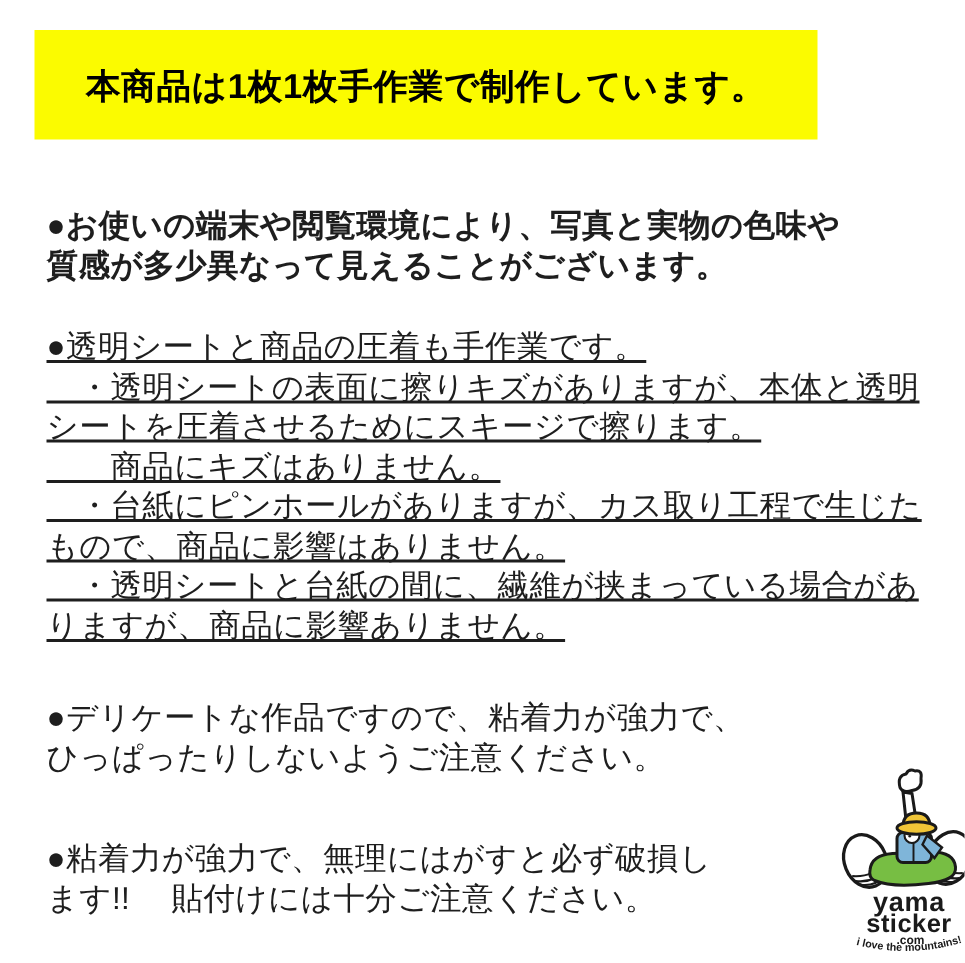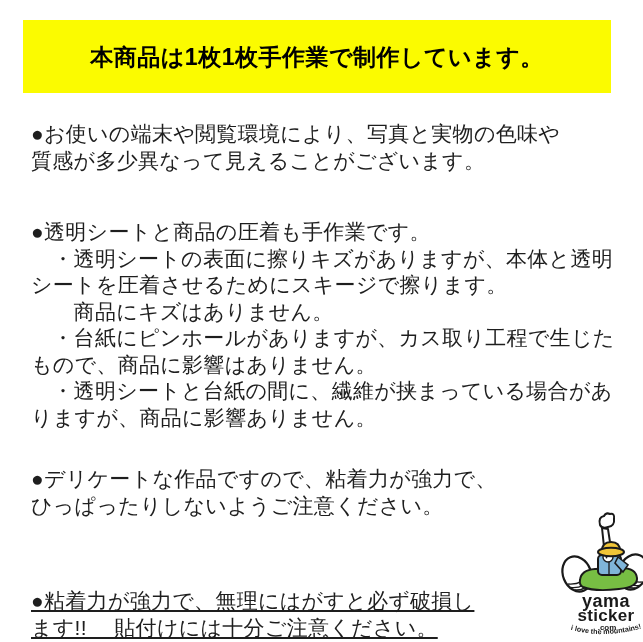--- a/index.html
+++ b/index.html
@@ -11,21 +11,21 @@
     position: relative;
     width: 643px;
     height: 642px;
     background: #ffffff;
     overflow: hidden;
   }
   .banner {
     position: absolute;
     left: 23px;
     top: 20px;
-    width: 588px;
+    width: 522px;
     height: 73px;
     background: #fbfb00;
     display: flex;
     flex-direction: column;
     align-items: center;
     justify-content: center;
     text-align: center;
   }
   .banner .line {
     font-size: 23px;
@@ -38,24 +38,24 @@
   .body-text p {
     position: absolute;
     left: 31px;
     margin: 0;
     font-size: 21px;
     line-height: 26.5px;
     color: #1e1e1e;
     letter-spacing: 0.3px;
     white-space: pre-line;
   }
-  .para-1 { top: 121px; }
-  .para-2 { top: 219px; }
+  .para-1 { top: 138px; font-weight: bold; }
+  .para-2 { top: 219px; text-decoration: underline; }
   .para-3 { top: 466px; }
-  .para-4 { top: 588px; text-decoration: underline; }
+  .para-4 { top: 560px; }
   .logo {
     position: absolute;
     left: 551px;
     top: 508px;
     width: 108px;
     height: 134px;
   }
   .logo svg { display: block; width: 108px; height: 134px; }
   .brand-text {
     font-family: "Liberation Sans", sans-serif;

